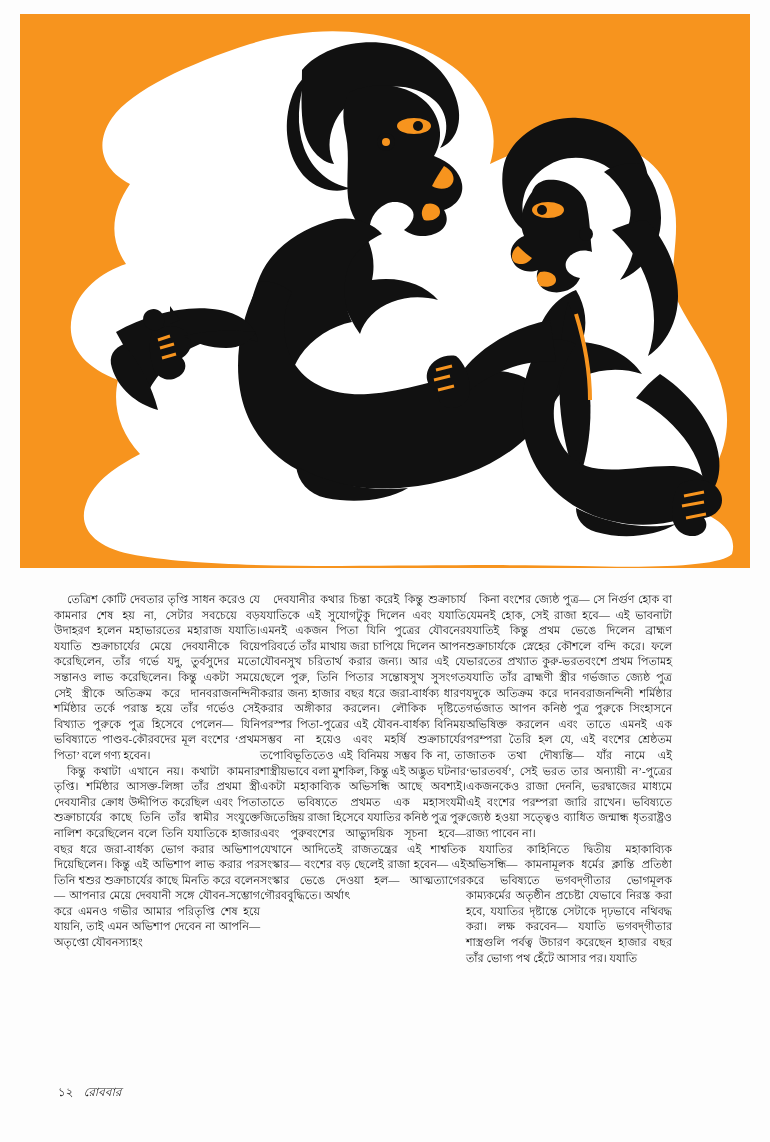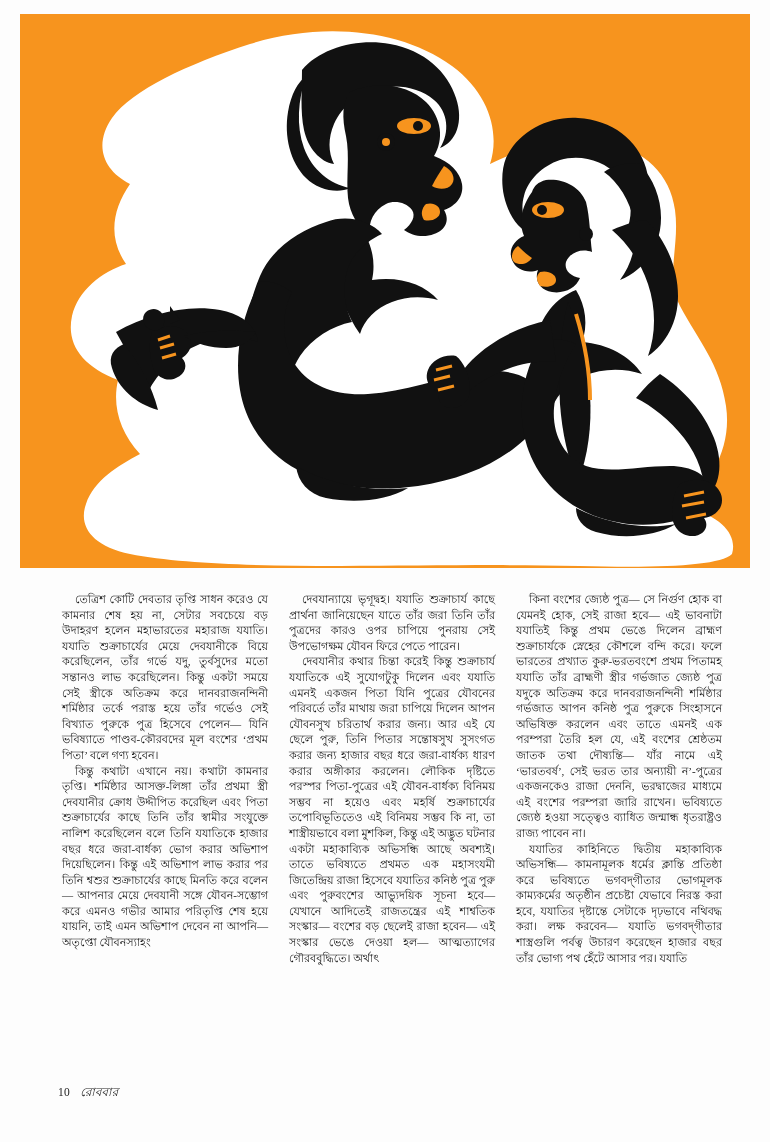--- a/index.html
+++ b/index.html
@@ -33,27 +33,25 @@
   }
   .illo-svg {
     display: block;
     width: 730px;
     height: 554px;
   }
 
   
   .columns {
     position: absolute;
-    left: 62px;
+    left: 54px;
     top: 592px;
     width: 660px;
     height: 470px;
     display: flex;
-    gap: 21px;
-    justify-content: flex-end;
   }
   .col {
     width: 206px;
     font-size: 11.1px;
     line-height: 15.6px;
     text-align: justify;
     color: #141414;
     font-family: "Liberation Serif", serif;
   }
   .col p {
@@ -238,27 +236,26 @@
       </g>
     </svg>
   </div>
 
   <div class="columns">
     <div class="col">
       <p class="first">তেত্রিশ কোটি দেবতার তৃপ্তি সাধন করেও যে কামনার শেষ হয় না, সেটার সবচেয়ে বড় উদাহরণ হলেন মহাভারতের মহারাজ যযাতি। যযাতি শুক্রাচার্যের মেয়ে দেবযানীকে বিয়ে করেছিলেন, তাঁর গর্ভে যদু, তুর্বসুদের মতো সন্তানও লাভ করেছিলেন। কিন্তু একটা সময়ে সেই স্ত্রীকে অতিক্রম করে দানবরাজনন্দিনী শর্মিষ্ঠার তর্কে পরাস্ত হয়ে তাঁর গর্ভেও সেই বিখ্যাত পুরুকে পুত্র হিসেবে পেলেন— যিনি ভবিষ্যাতে পাণ্ডব-কৌরবদের মূল বংশের ‘প্রথম পিতা’ বলে গণ্য হবেন।</p>
       <p>কিন্তু কথাটা এখানে নয়। কথাটা কামনার তৃপ্তি। শর্মিষ্ঠার আসক্ত-লিঙ্গা তাঁর প্রথমা স্ত্রী দেবযানীর ক্রোধ উদ্দীপিত করেছিল এবং পিতা শুক্রাচার্যের কাছে তিনি তাঁর স্বামীর সংযুক্তে নালিশ করেছিলেন বলে তিনি যযাতিকে হাজার বছর ধরে জরা-বার্ধক্য ভোগ করার অভিশাপ দিয়েছিলেন। কিন্তু এই অভিশাপ লাভ করার পর তিনি শ্বশুর শুক্রাচার্যের কাছে মিনতি করে বলেন— আপনার মেয়ে দেবযানী সঙ্গে যৌবন-সম্ভোগ করে এমনও গভীর আমার পরিতৃপ্তি শেষ হয়ে যায়নি, তাই এমন অভিশাপ দেবেন না আপনি— অতৃপ্তো যৌবনস্যাহং</p>
     </div>
     <div class="col">
-      <p class="first">দেবযান্যায়ে ভৃগূদ্বহ। যযাতি শুক্রাচার্য কাছে প্রার্থনা জানিয়েছেন যাতে তাঁর জরা তিনি তাঁর পুত্রদের কারও ওপর চাপিয়ে পুনরায় সেই উপভোগক্ষম যৌবন ফিরে পেতে পারেন।</p>
       <p>দেবযানীর কথার চিন্তা করেই কিন্তু শুক্রাচার্য যযাতিকে এই সুযোগটুকু দিলেন এবং যযাতি এমনই একজন পিতা যিনি পুত্রের যৌবনের পরিবর্তে তাঁর মাথায় জরা চাপিয়ে দিলেন আপন যৌবনসুখ চরিতার্থ করার জন্য। আর এই যে ছেলে পুরু, তিনি পিতার সন্তোষসুখ সুসংগত করার জন্য হাজার বছর ধরে জরা-বার্ধক্য ধারণ করার অঙ্গীকার করলেন। লৌকিক দৃষ্টিতে পরস্পর পিতা-পুত্রের এই যৌবন-বার্ধক্য বিনিময় সম্ভব না হয়েও এবং মহর্ষি শুক্রাচার্যের তপোবিভূতিতেও এই বিনিময় সম্ভব কি না, তা শাস্ত্রীয়ভাবে বলা মুশকিল, কিন্তু এই অদ্ভুত ঘটনার একটা মহাকাব্যিক অভিসন্ধি আছে অবশ্যই। তাতে ভবিষ্যতে প্রথমত এক মহাসংযমী জিতেন্দ্রিয় রাজা হিসেবে যযাতির কনিষ্ঠ পুত্র পুরু এবং পুরুবংশের আভ্যুদয়িক সূচনা হবে— যেখানে আদিতেই রাজতন্ত্রের এই শাশ্বতিক সংস্কার— বংশের বড় ছেলেই রাজা হবেন— এই সংস্কার ভেঙে দেওয়া হল— আত্মত্যাগের গৌরববুদ্ধিতে। অর্থাৎ</p>
     </div>
     <div class="col">
       <p class="first">কিনা বংশের জ্যেষ্ঠ পুত্র— সে নির্গুণ হোক বা যেমনই হোক, সেই রাজা হবে— এই ভাবনাটা যযাতিই কিন্তু প্রথম ভেঙে দিলেন ব্রাহ্মণ শুক্রাচার্যকে স্নেহের কৌশলে বন্দি করে। ফলে ভারতের প্রখ্যাত কুরু-ভরতবংশে প্রথম পিতামহ যযাতি তাঁর ব্রাহ্মণী স্ত্রীর গর্ভজাত জ্যেষ্ঠ পুত্র যদুকে অতিক্রম করে দানবরাজনন্দিনী শর্মিষ্ঠার গর্ভজাত আপন কনিষ্ঠ পুত্র পুরুকে সিংহাসনে অভিষিক্ত করলেন এবং তাতে এমনই এক পরম্পরা তৈরি হল যে, এই বংশের শ্রেষ্ঠতম জাতক তথা দৌষ্যন্তি— যাঁর নামে এই ‘ভারতবর্ষ’, সেই ভরত তার অন্যায়ী ন’-পুত্রের একজনকেও রাজা দেননি, ভরদ্বাজের মাধ্যমে এই বংশের পরম্পরা জারি রাখেন। ভবিষ্যতে জ্যেষ্ঠ হওয়া সত্ত্বেও ব্যাধিত জন্মান্ধ ধৃতরাষ্ট্রও রাজ্য পাবেন না।</p>
       <p>যযাতির কাহিনিতে দ্বিতীয় মহাকাব্যিক অভিসন্ধি— কামনামূলক ধর্মের ক্লান্তি প্রতিষ্ঠা করে ভবিষ্যতে ভগবদ্‌গীতার ভোগমূলক কাম্যকর্মের অতৃষ্ঠীন প্রচেষ্টা যেভাবে নিরস্ত করা হবে, যযাতির দৃষ্টান্তে সেটাকে দৃঢ়ভাবে নথিবদ্ধ করা। লক্ষ করবেন— যযাতি ভগবদ্‌গীতার শাস্ত্রগুলি পর্বত্ব উচারণ করেছেন হাজার বছর তাঁর ভোগ্য পথ হেঁটে আসার পর। যযাতি</p>
     </div>
   </div>
 
   <div class="footer">
-    <span class="pageno">10</span>
+    <span class="pageno">১২</span>
     <span class="mast">রোববার</span>
   </div>
 
 </div>
 
 </body></html>

